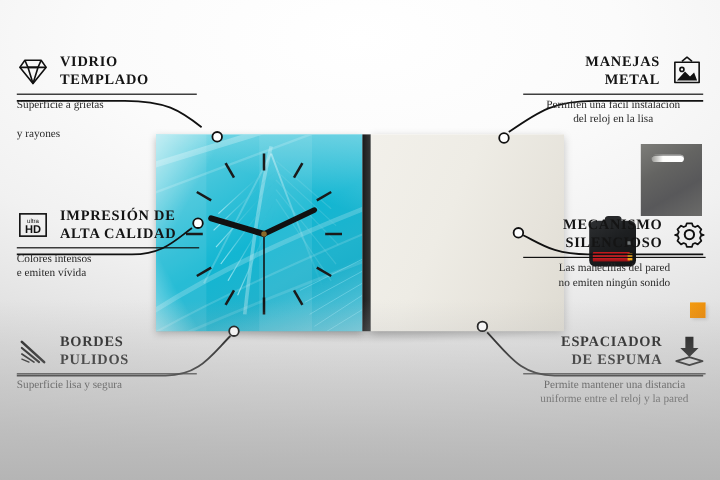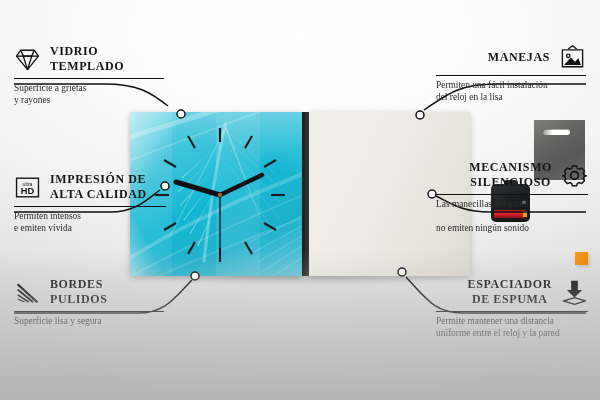--- a/index.html
+++ b/index.html
@@ -83,35 +83,35 @@
   
   .callout{position:absolute;}
   .callout .head{display:flex;align-items:center;gap:9px;}
   .callout.left .head{justify-content:flex-start;}
   .callout.right .head{justify-content:flex-end;}
   .ttl{
     font-family:"Liberation Serif", serif;
     font-size:12px;font-weight:bold;letter-spacing:.6px;color:#141414;
     line-height:15px;text-transform:uppercase;
   }
-  .callout.right .ttl{text-align:center;}
+  .callout.right .ttl{text-align:right;}
   .rule{height:1.4px;background:#111;margin-top:4px;}
   .sub{
     font-family:"Liberation Serif", serif;
     font-size:9.4px;color:#2b2b2b;line-height:11.6px;margin-top:4px;
   }
-  .callout.right .sub{text-align:left;}
+  .callout.right .sub{text-align:center;}
   .ico{width:27px;height:27px;flex:0 0 27px;display:block;}
 
   
   #c-vidrio{left:14px;top:44px;width:150px;}
   #c-impresion{left:14px;top:172px;width:152px;}
   #c-bordes{left:14px;top:277px;width:150px;}
   #c-manejas{left:436px;top:44px;width:150px;}
-  #c-mecanismo{left:436px;top:160px;width:152px;}
+  #c-mecanismo{left:436px;top:180px;width:152px;}
   #c-espaciador{left:436px;top:277px;width:152px;}
 </style>
 </head>
 <body>
 
 <div id="stage">
 
   <div class="shadow-under"></div>
 
   <div class="product">
@@ -231,37 +231,37 @@
           <path d="M11 12 H21"></path>
         </g>
       </svg>
       <div>
         <div class="ttl">VIDRIO</div>
         <div class="ttl">TEMPLADO</div>
       </div>
     </div>
     <div class="rule"></div>
     <div class="sub">Superficie a grietas</div>
-    <div class="sub" style="margin-top:0">y rayones</div>
+    <div class="sub" style="margin-top:12px">y rayones</div>
   </div>
 
   <div class="callout left" id="c-impresion">
     <div class="head">
       <svg class="ico" viewBox="0 0 32 32">
         <rect x="3" y="5" width="26" height="22" fill="none" stroke="#111" stroke-width="1.6"></rect>
         <text x="16" y="14" font-family="Liberation Sans, sans-serif" font-size="6" text-anchor="middle" fill="#111">ultra</text>
         <text x="16" y="24" font-family="Liberation Sans, sans-serif" font-size="11" font-weight="bold" text-anchor="middle" fill="#111">HD</text>
       </svg>
       <div>
         <div class="ttl">IMPRESIÓN DE</div>
         <div class="ttl">ALTA CALIDAD</div>
       </div>
     </div>
     <div class="rule"></div>
-    <div class="sub">Permiten intensos</div>
+    <div class="sub">Colores intensos</div>
     <div class="sub" style="margin-top:0">e emiten vívida</div>
   </div>
 
   <div class="callout left" id="c-bordes">
     <div class="head">
       <svg class="ico" viewBox="0 0 32 32">
         <g stroke="#111" fill="none" stroke-linecap="round">
           <path d="M5 7 L27 27" stroke-width="2.6"></path>
           <path d="M5 13 L22 27" stroke-width="2.1"></path>
           <path d="M5 19 L17 27" stroke-width="1.7"></path>
@@ -274,20 +274,21 @@
       </div>
     </div>
     <div class="rule"></div>
     <div class="sub">Superficie lisa y segura</div>
   </div>
 
   <div class="callout right" id="c-manejas">
     <div class="head">
       <div>
         <div class="ttl">MANEJAS</div>
+        <div class="ttl">METAL</div>
       </div>
       <svg class="ico" viewBox="0 0 32 32">
         <g fill="none" stroke="#111" stroke-width="1.6" stroke-linejoin="round">
           <path d="M11 6 L16 2 L21 6"></path>
           <rect x="4" y="7" width="24" height="20"></rect>
           <circle cx="11" cy="14" r="2"></circle>
           <path d="M6 25 L14 16 L19 21 L23 17 L26 25 Z" fill="#111" stroke="none"></path>
         </g>
       </svg>
     </div>
@@ -304,21 +305,21 @@
       </div>
       <svg class="ico" viewBox="0 0 32 32">
         <g fill="none" stroke="#111" stroke-width="2" stroke-linejoin="round">
           <path d="M13 3 h6 l1 3.2 2.6 1.1 3-1.5 4.1 4.1 -1.5 3 1.1 2.6 3.2 1 v0 l-3.2 1 -1.1 2.6 1.5 3 -4.1 4.1 -3-1.5 -2.6 1.1 -1 3.2 h-6 l-1-3.2 -2.6-1.1 -3 1.5 -4.1-4.1 1.5-3 -1.1-2.6 -3.2-1 v0 l3.2-1 1.1-2.6 -1.5-3 4.1-4.1 3 1.5 2.6-1.1 Z" transform="scale(.86) translate(2.6,2.6)"></path>
           <circle cx="16" cy="16" r="4.6"></circle>
         </g>
       </svg>
     </div>
     <div class="rule"></div>
     <div class="sub">Las manecillas del pared</div>
-    <div class="sub" style="margin-top:12px">no emiten ningún sonido</div>
+    <div class="sub" style="margin-top:0">no emiten ningún sonido</div>
   </div>
 
   <div class="callout right" id="c-espaciador">
     <div class="head">
       <div>
         <div class="ttl">ESPACIADOR</div>
         <div class="ttl">DE ESPUMA</div>
       </div>
       <svg class="ico" viewBox="0 0 32 32">
         <path d="M12 2 h8 v11 h5 l-9 9 -9 -9 h5 Z" fill="#111"></path>

